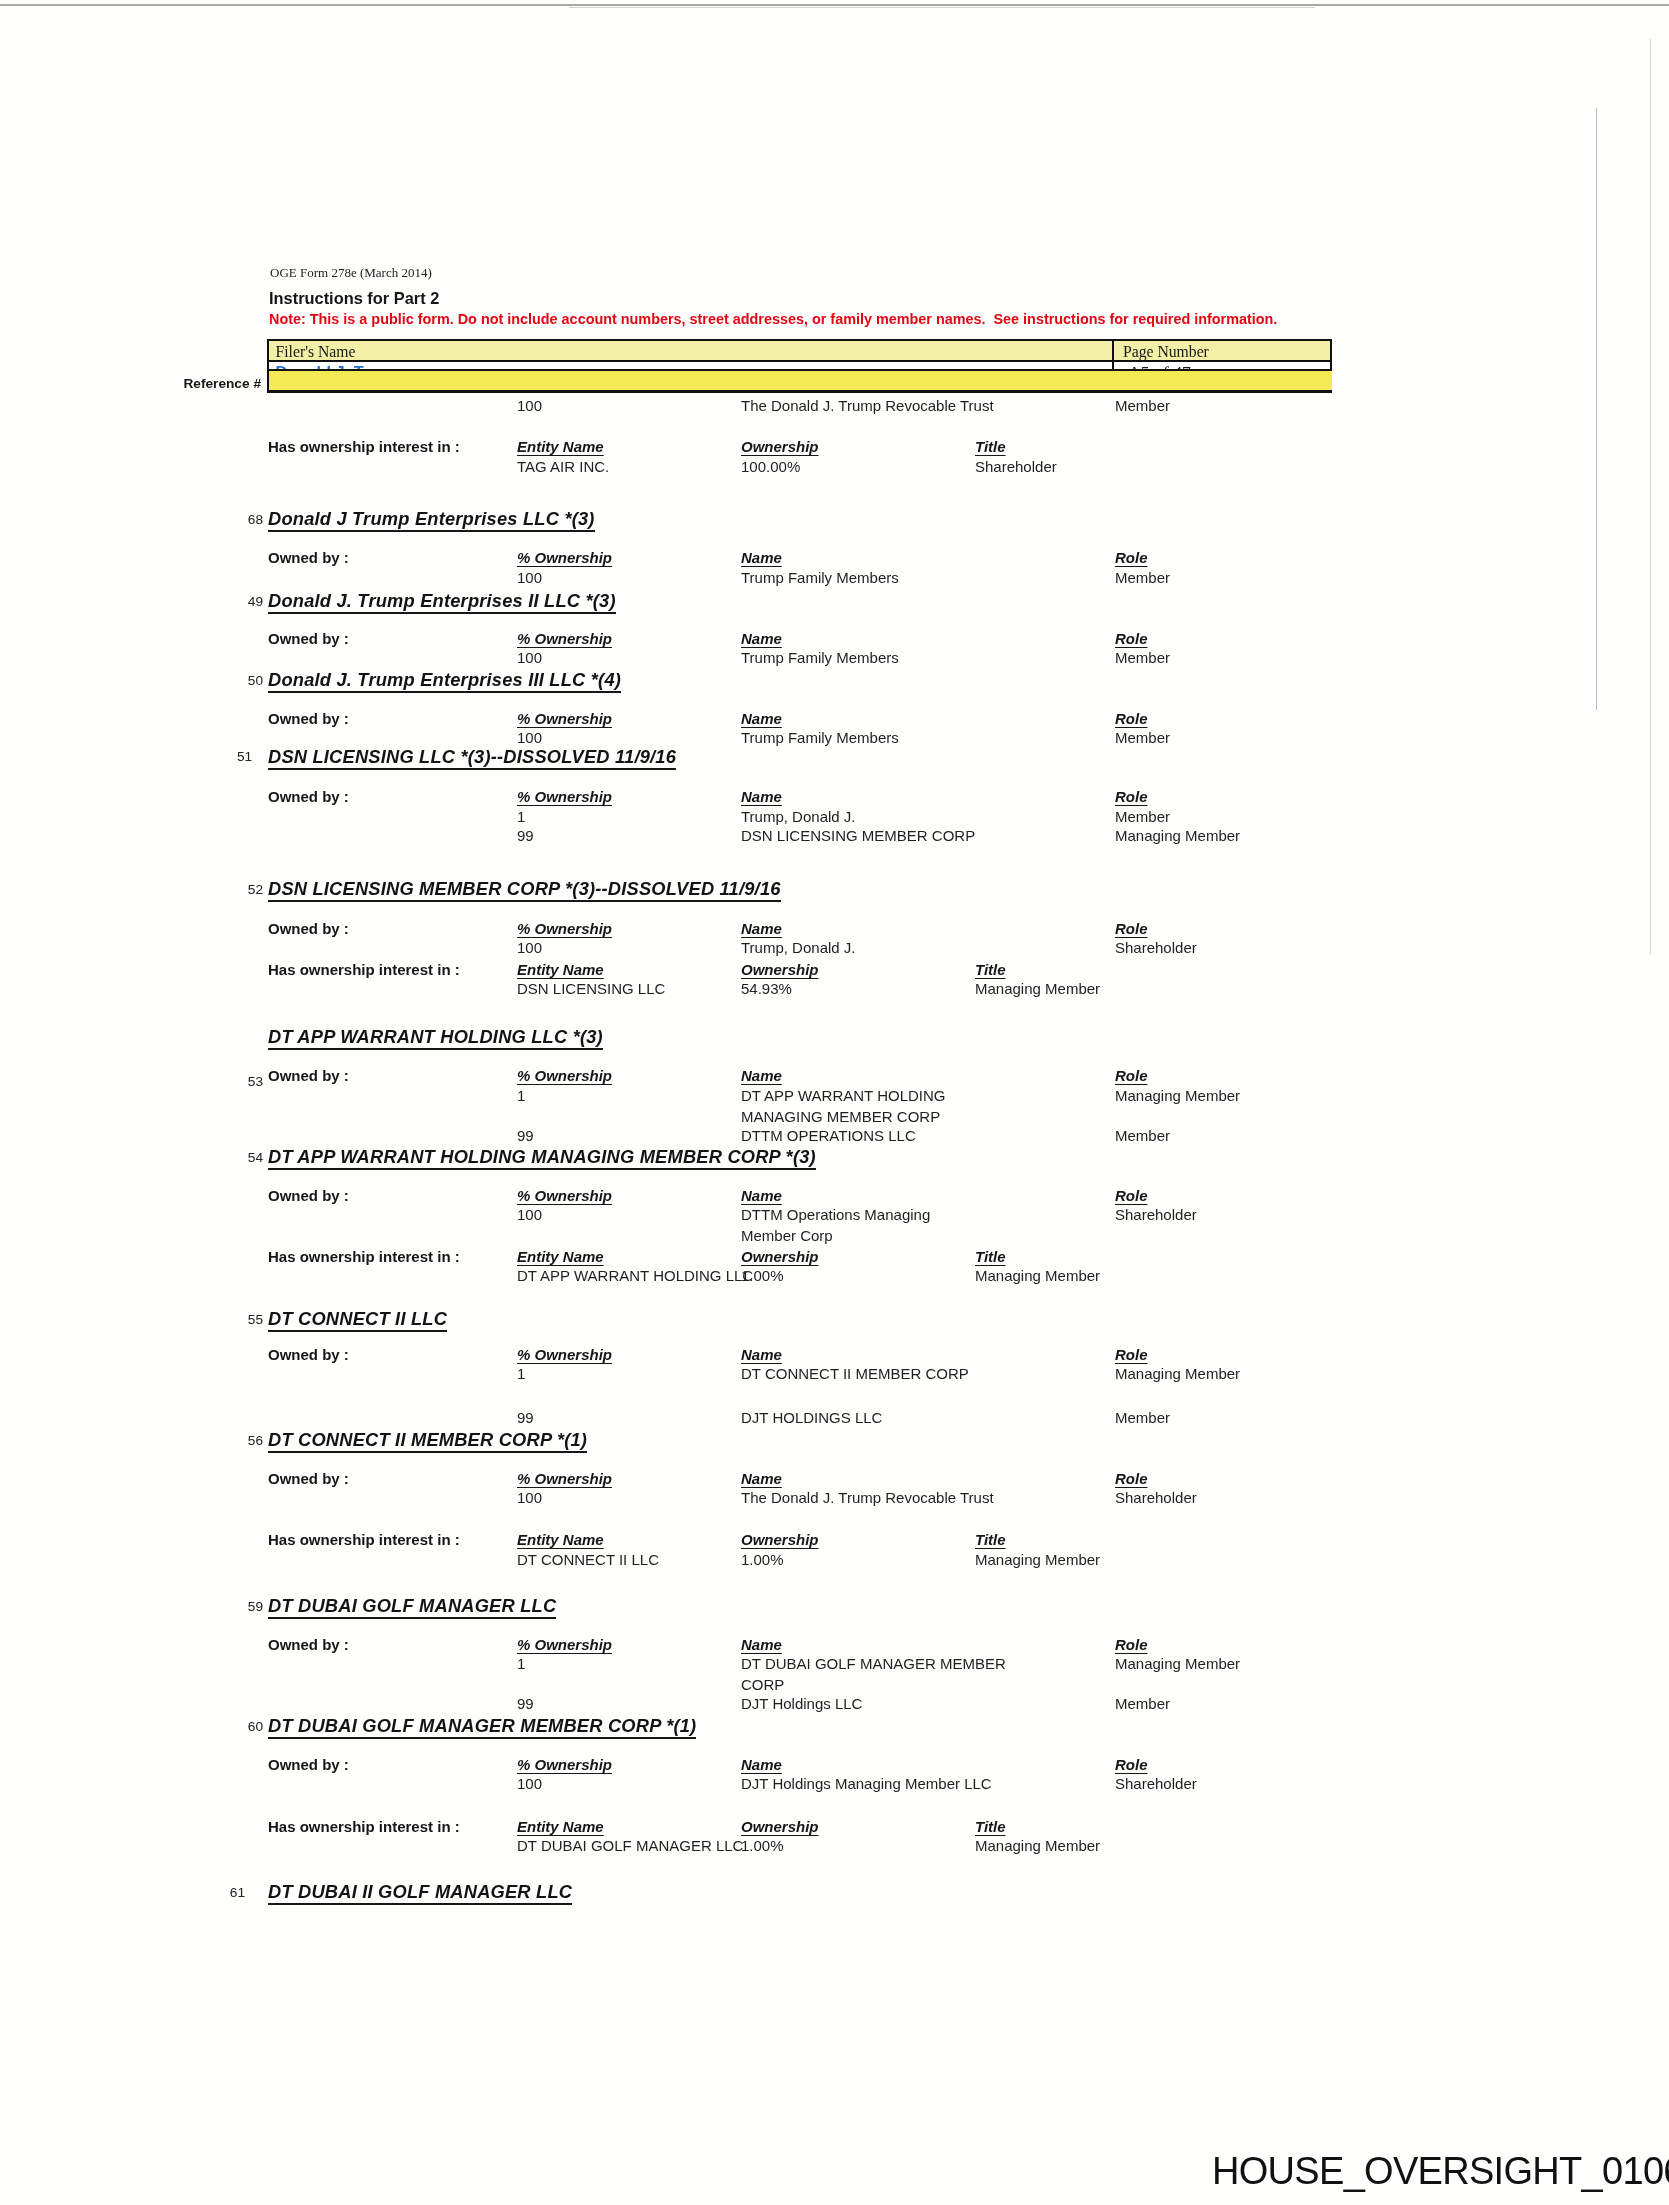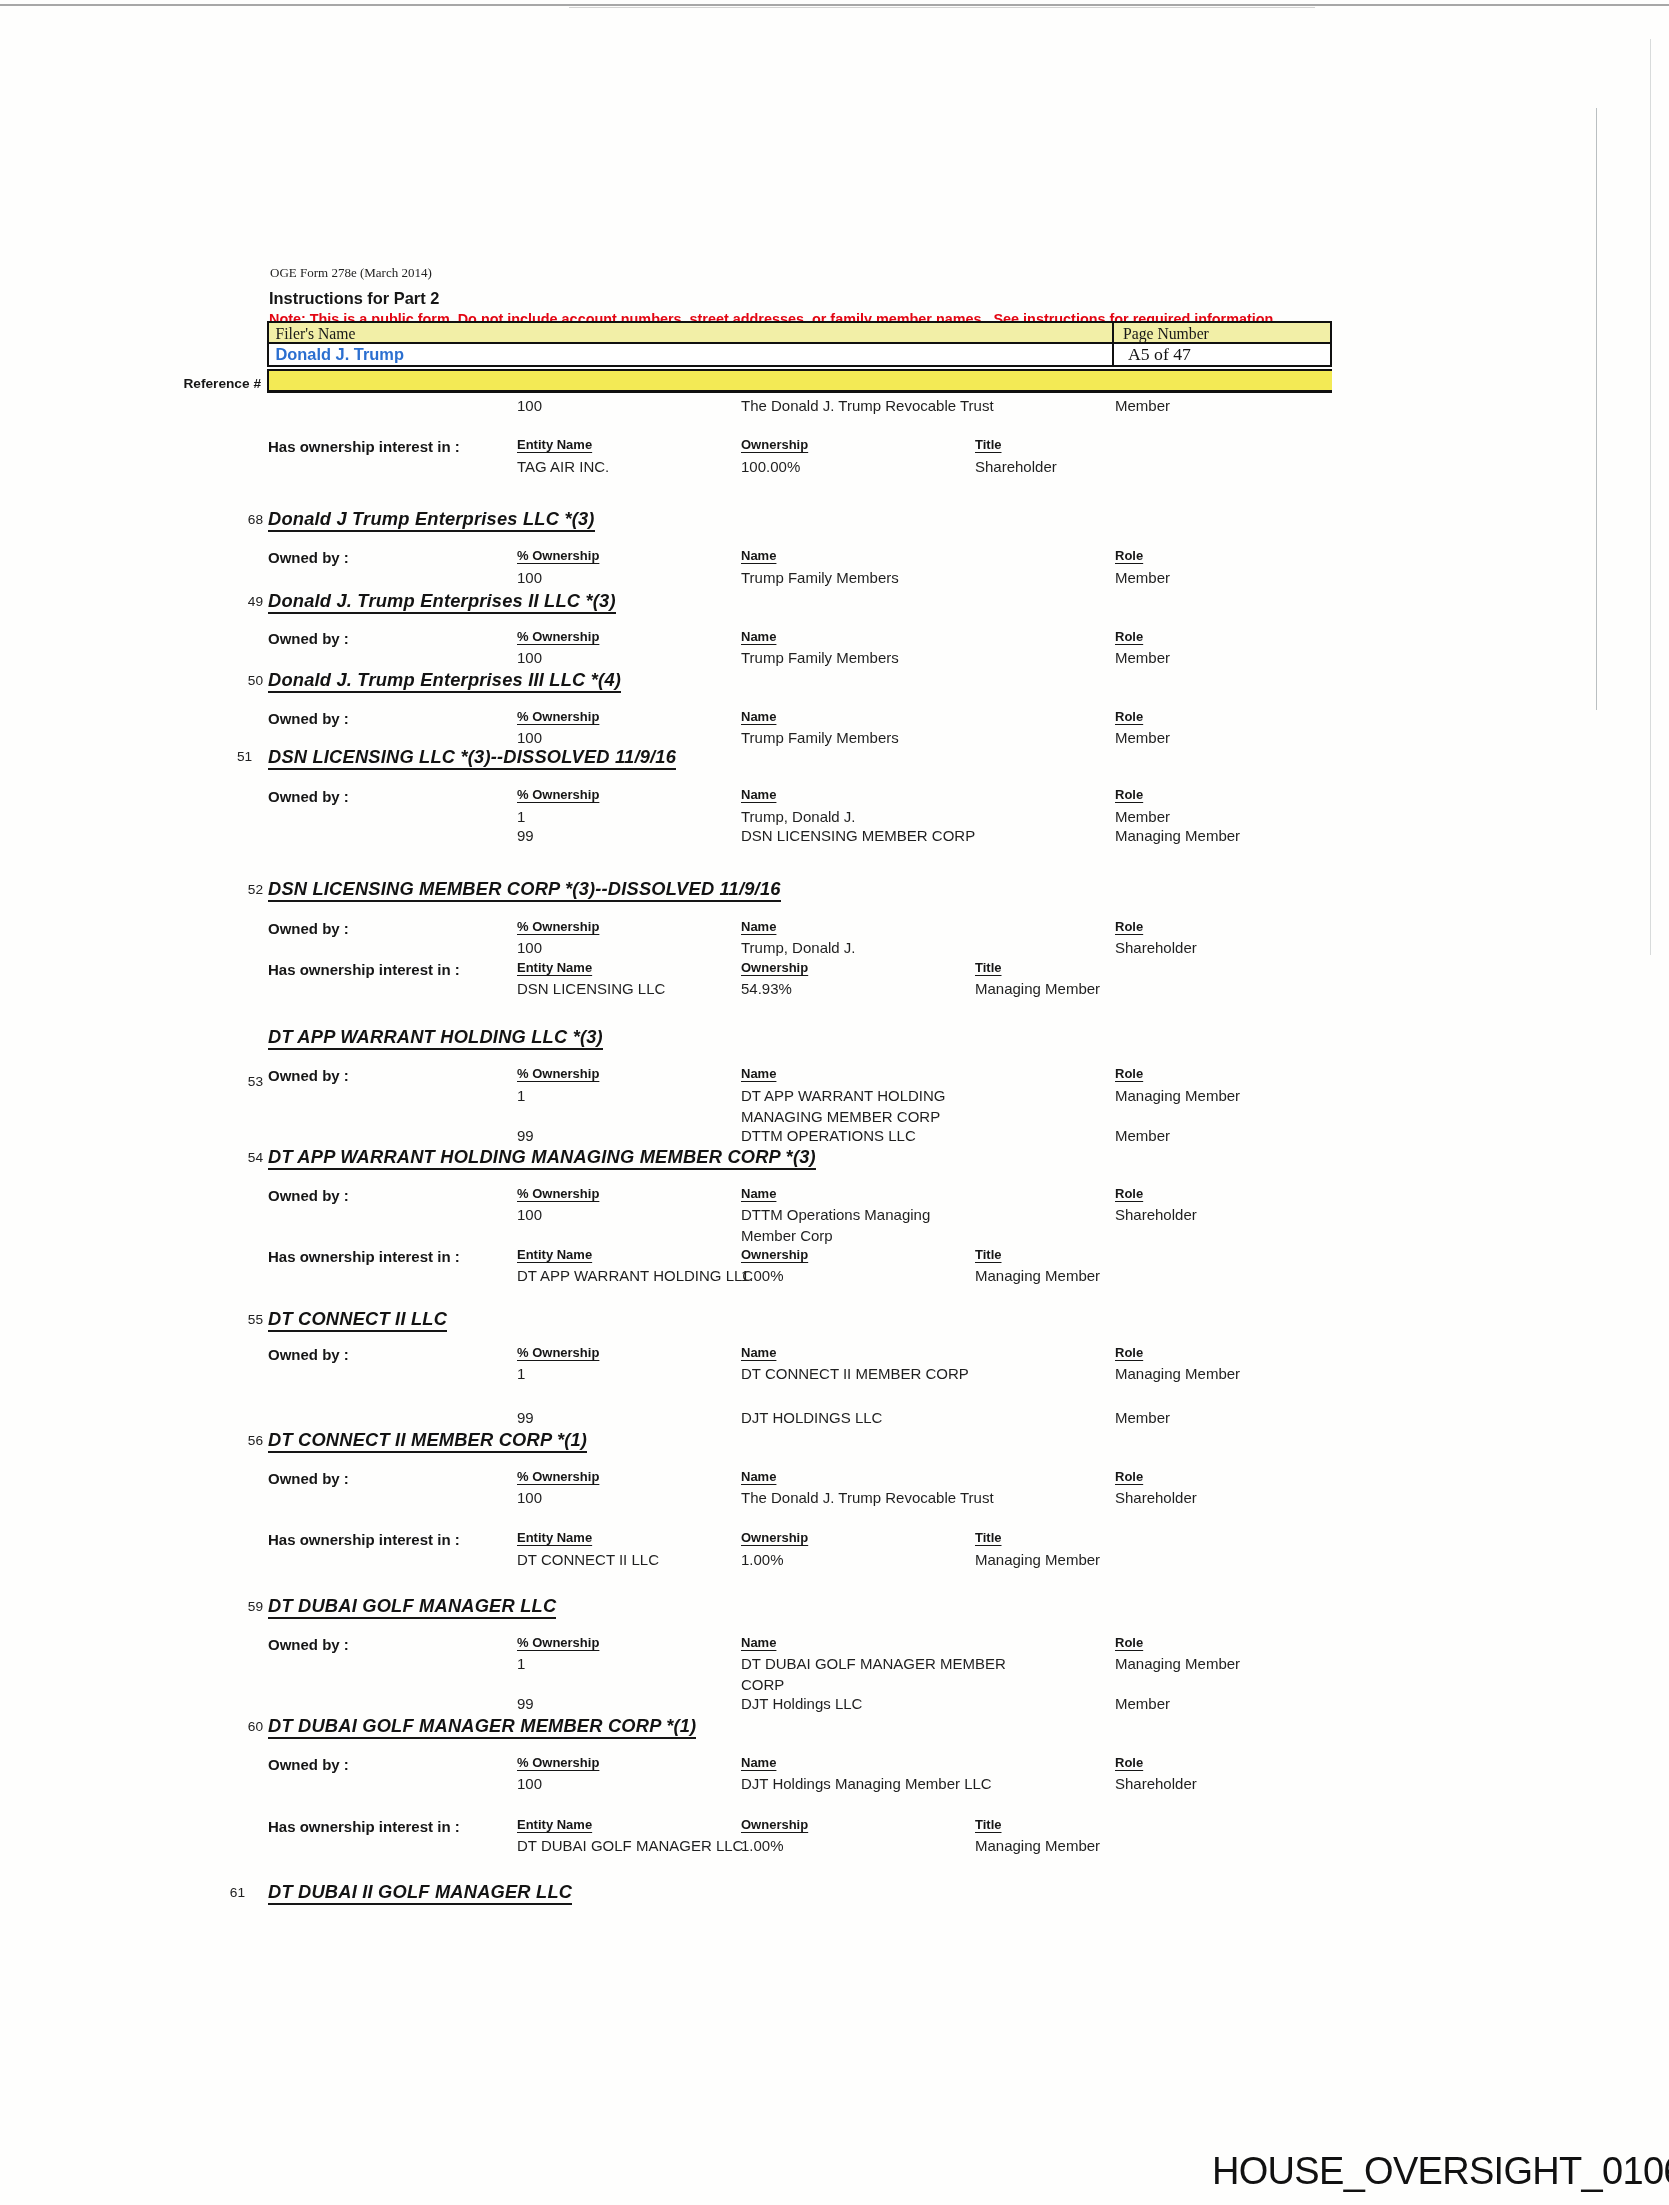--- a/index.html
+++ b/index.html
@@ -1,43 +1,43 @@
 <!DOCTYPE html>
 <html style="font-size:10.5px"><head>
 <meta charset="utf-8">
 <style>
   html,body{margin:0;padding:0;background:#ffffff;}
   #doc{position:relative;width:1669px;height:2205px;background:#fefefd;overflow:hidden;
        font-family:"Liberation Sans",sans-serif;color:#1c1c1c;}
   .t{position:absolute;white-space:pre;line-height:1.15;}
   .serif{font-family:"Liberation Serif",serif;}
   .val{font-size:15px;color:#1f1f1f;}
-  .colhead{font-size:13px;font-weight:bold;text-decoration:underline;
-           text-decoration-thickness:1.3px;text-underline-offset:2.6px;color:#161616;}
+  .colhead{font-size:15px;font-weight:bold;text-decoration:underline;
+           text-decoration-thickness:1.3px;text-underline-offset:2.6px;color:#161616;font-style:italic;}
   .oblabel{font-size:15px;font-weight:bold;color:#161616;}
   .secnum{font-size:13.7px;color:#222;}
   .sectitle{font-size:18.3px;font-weight:bold;font-style:italic;letter-spacing:0.2px;
             color:#131313;border-bottom:2px solid #161616;padding-bottom:1.3px;}
   .artifact{position:absolute;}
 </style>
 </head>
 <body>
 
 <div id="doc">
 
   <div class="artifact" style="left:0;top:3.9px;width:1669px;height:2px;background:#8a8a8a;opacity:.75;"></div>
   <div class="artifact" style="left:569px;top:7.2px;width:746px;height:1.3px;background:#b5b5b5;opacity:.6;"></div>
   <div class="artifact" style="left:1596px;top:108px;width:1.3px;height:602px;background:#aeb4b6;opacity:.85;"></div>
   <div class="artifact" style="left:1650px;top:39px;width:1.3px;height:916px;background:#d4d7d7;opacity:.9;"></div>
 
   <div class="t serif" style="left:270px;top:266px;font-size:13px;color:#232323;">OGE Form 278e (March 2014)</div>
   <div class="t" style="left:269px;top:289px;font-size:16.4px;font-weight:bold;color:#161616;">Instructions for Part 2</div>
   <div class="t" style="left:269px;top:311px;font-size:14.4px;font-weight:bold;color:#e30613;">Note: This is a public form. Do not include account numbers, street addresses, or family member names.  See instructions for required information.</div>
 
-  <div style="position:absolute;left:267px;top:321px;width:1065px;height:46px;border:2.6px solid #101010;background:#ffffff;box-sizing:border-box;">
+  <div style="position:absolute;left:267px;top:339px;width:1065px;height:46px;border:2.6px solid #101010;background:#ffffff;box-sizing:border-box;">
     <div style="position:absolute;left:0;top:0;width:100%;height:19px;background:#f2efa7;border-bottom:2px solid #101010;"></div>
     <div style="position:absolute;left:843px;top:0;width:2px;height:100%;background:#101010;"></div>
     <div class="t serif" style="left:6.5px;top:2px;font-size:15.7px;color:#191919;">Filer's Name</div>
     <div class="t serif" style="left:854px;top:2px;font-size:15.7px;color:#191919;">Page Number</div>
     <div class="t" style="left:6.5px;top:22px;font-size:16.4px;font-weight:600;color:#2b6fd0;">Donald J. Trump</div>
     <div class="t serif" style="left:859px;top:21px;font-size:17.7px;color:#141414;">A5 of 47</div>
   </div>
 
   <div style="position:absolute;left:267px;top:369px;width:1065px;height:24px;box-sizing:border-box;background:#f3ea55;border-top:2.6px solid #101010;border-bottom:3.3px solid #101010;border-left:2.6px solid #101010;"></div>
   <div class="t" style="left:137px;top:376px;width:124px;text-align:right;font-size:13.7px;font-weight:bold;color:#161616;">Reference #</div>

